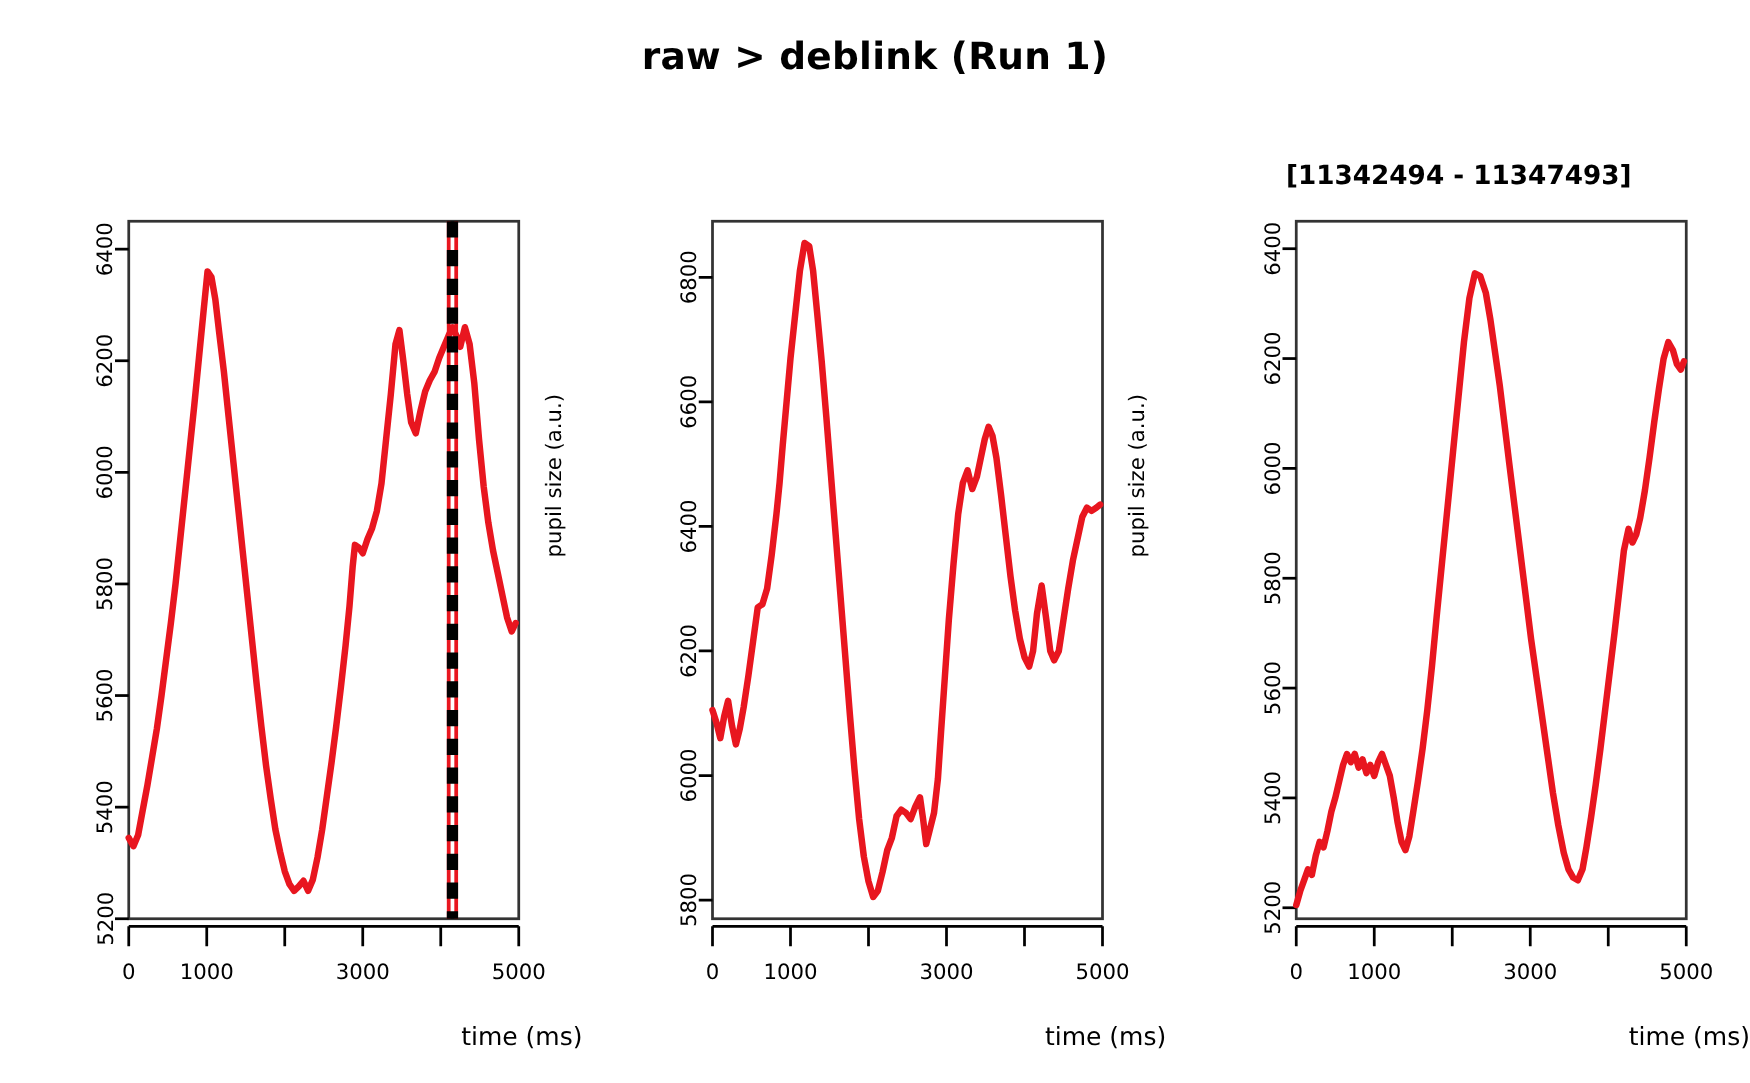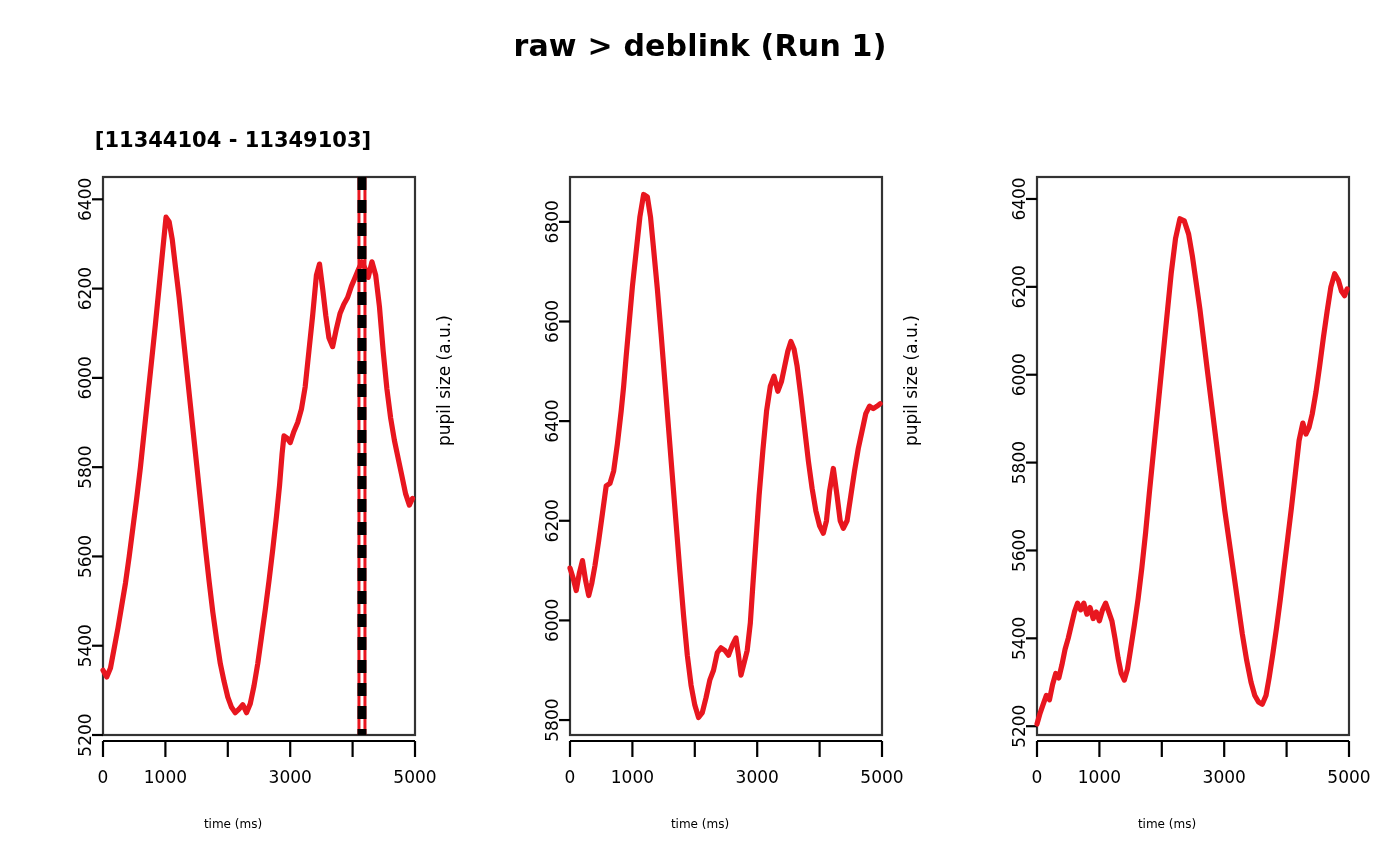--- a/index.html
+++ b/index.html
@@ -21,36 +21,35 @@
     position:absolute;top:128px;width:466px;text-align:center;
     font-size:21px;font-weight:bold;color:#000;
   }
   .plot-svg{position:absolute;left:0;top:0;}
   .ylab{
     position:absolute;font-size:17px;color:#000;
     transform-origin:left top;
     white-space:nowrap;
   }
   .xlab{
-    position:absolute;width:466px;text-align:center;font-size:12px;color:#000;
+    position:absolute;width:466px;text-align:right;font-size:20px;color:#000;
   }
   .tick-text{font-size:17px;fill:#000;font-family:"DejaVu Sans", sans-serif;}
   .axis-line{stroke:#000;stroke-width:2.2;fill:none;stroke-linecap:butt;}
   .frame{stroke:#333;stroke-width:2.2;fill:none;}
   .trace{fill:none;stroke-linecap:round;stroke-linejoin:round;}
 </style>
 </head>
 <body>
 
 <div id="figure">
 
   <div class="main-title">raw &gt; deblink (Run 1)</div>
 
   <div class="panel panel-1">
-    <div class="panel-title">[11344104 - 11349103]</div>
     <svg class="plot-svg" id="svg-0" width="466" height="866">
         <rect x="103" y="177" width="312" height="558" class="frame"></rect>
         <line x1="92" y1="735" x2="103" y2="735" class="axis-line"></line>
         <text x="85" y="735" class="tick-text" text-anchor="middle" dominant-baseline="central" transform="rotate(-90 85 735)">5200</text>
         <line x1="92" y1="645.72" x2="103" y2="645.72" class="axis-line"></line>
         <text x="85" y="645.72" class="tick-text" text-anchor="middle" dominant-baseline="central" transform="rotate(-90 85 645.72)">5400</text>
         <line x1="92" y1="556.44" x2="103" y2="556.44" class="axis-line"></line>
         <text x="85" y="556.44" class="tick-text" text-anchor="middle" dominant-baseline="central" transform="rotate(-90 85 556.44)">5600</text>
         <line x1="92" y1="467.16" x2="103" y2="467.16" class="axis-line"></line>
         <text x="85" y="467.16" class="tick-text" text-anchor="middle" dominant-baseline="central" transform="rotate(-90 85 467.16)">5800</text>
@@ -106,20 +105,21 @@
         <line x1="415" y1="741" x2="415" y2="757" class="axis-line"></line>
         <text x="415" y="783" class="tick-text" text-anchor="middle">5000</text>
         <line x1="103" y1="741" x2="415" y2="741" class="axis-line"></line>
         <polyline points="103.00,568.10 106.12,578.06 109.24,590.52 112.36,573.08 115.48,560.63 118.60,580.55 121.72,595.50 124.84,583.04 127.96,565.61 131.70,540.70 135.45,513.29 139.19,485.89 142.94,483.40 146.68,470.95 150.42,443.54 154.17,411.16 156.66,386.25 159.16,356.36 162.28,321.48 165.40,286.61 169.14,251.73 172.89,216.86 176.63,194.44 180.38,196.93 183.50,216.86 186.62,249.24 190.36,289.10 194.10,333.94 197.85,381.27 201.59,428.60 205.34,475.93 209.08,523.26 212.82,570.59 216.57,615.43 220.31,655.29 224.06,685.18 227.80,705.11 231.54,717.56 235.29,712.58 239.03,697.63 242.78,680.20 246.52,670.23 250.26,652.79 254.01,647.81 257.75,650.30 261.50,655.29 265.24,645.32 268.98,637.85 271.48,655.29 273.98,675.21 277.10,662.76 280.22,650.30 283.34,622.90 285.83,585.54 288.95,540.70 292.07,495.86 295.82,451.02 299.56,411.16 303.30,386.25 307.05,376.29 310.79,391.23 314.54,381.27 317.66,366.32 320.78,351.38 323.90,341.41 327.02,348.88 330.14,366.32 333.88,396.21 337.62,428.60 341.37,460.98 345.11,488.38 348.86,510.80 352.60,525.75 356.34,533.22 359.46,520.77 362.58,490.88 366.33,468.46 370.07,495.86 373.19,520.77 376.31,528.24 380.06,520.77 383.80,495.86 387.54,470.95 391.29,448.53 395.03,431.09 398.78,413.65 402.52,406.18 406.26,408.67 410.01,406.18 413.13,403.69" class="trace" stroke="#E8161F" stroke-width="5.2"></polyline>
       </svg>
     <div class="ylab" id="ylab-1" style="left: 32px; top: 456px; transform: translate(-50%, -50%) rotate(-90deg);">pupil size (a.u.)</div>
     <div class="xlab" id="xlab-1" style="left: 0px; top: 817px;">time (ms)</div>
   </div>
 
   <div class="panel panel-3">
+    <div class="panel-title">[11342494 - 11347493]</div>
     <svg class="plot-svg" id="svg-2" width="466" height="866">
         <rect x="103" y="177" width="312" height="558" class="frame"></rect>
         <line x1="92" y1="726.2125984251968" x2="103" y2="726.2125984251968" class="axis-line"></line>
         <text x="85" y="726.2125984251968" class="tick-text" text-anchor="middle" dominant-baseline="central" transform="rotate(-90 85 726.2125984251968)">5200</text>
         <line x1="92" y1="638.3385826771654" x2="103" y2="638.3385826771654" class="axis-line"></line>
         <text x="85" y="638.3385826771654" class="tick-text" text-anchor="middle" dominant-baseline="central" transform="rotate(-90 85 638.3385826771654)">5400</text>
         <line x1="92" y1="550.4645669291339" x2="103" y2="550.4645669291339" class="axis-line"></line>
         <text x="85" y="550.4645669291339" class="tick-text" text-anchor="middle" dominant-baseline="central" transform="rotate(-90 85 550.4645669291339)">5600</text>
         <line x1="92" y1="462.59055118110234" x2="103" y2="462.59055118110234" class="axis-line"></line>
         <text x="85" y="462.59055118110234" class="tick-text" text-anchor="middle" dominant-baseline="central" transform="rotate(-90 85 462.59055118110234)">5800</text>

